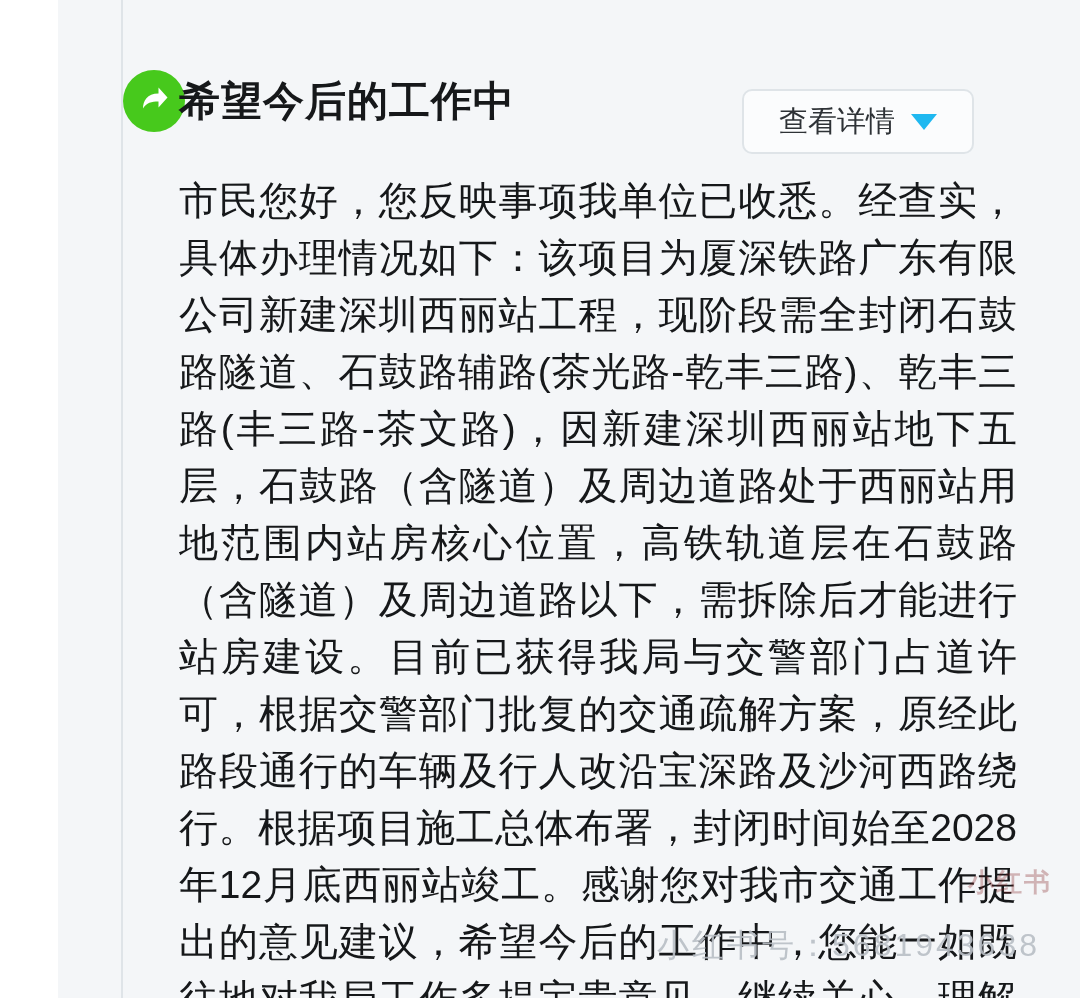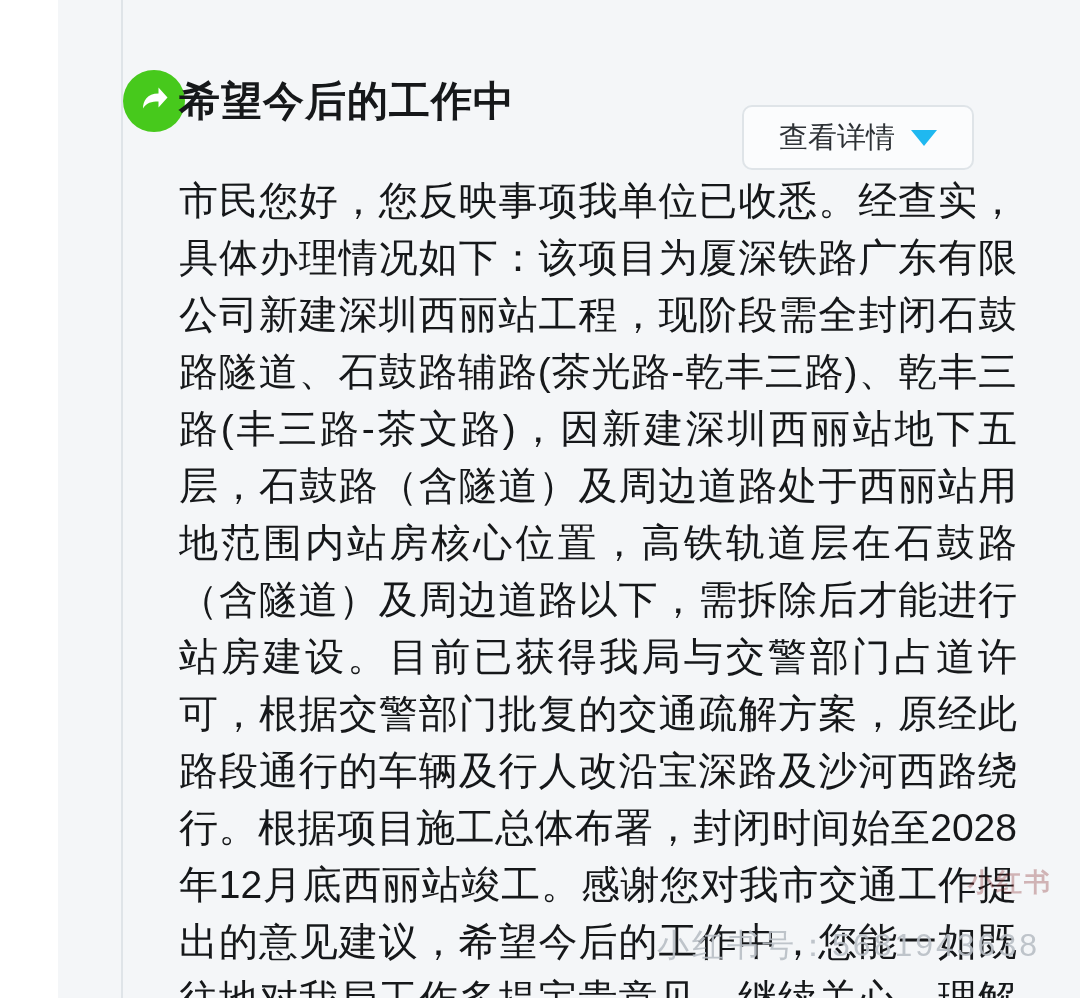--- a/index.html
+++ b/index.html
@@ -105,21 +105,20 @@
     box-sizing: border-box;
     border: 2px solid #dfe4e8;
     border-radius: 10px;
     background: #fbfcfd;
     display: flex;
     align-items: center;
     justify-content: center;
     gap: 16px;
     padding: 0 22px;
     cursor: pointer;
-    margin-top: 16px;
   }
   .detail-btn .label {
     font-size: 29px;
     color: #2e3236;
     white-space: nowrap;
   }
   .detail-btn .caret {
     width: 0;
     height: 0;
     border-left: 13px solid transparent;

